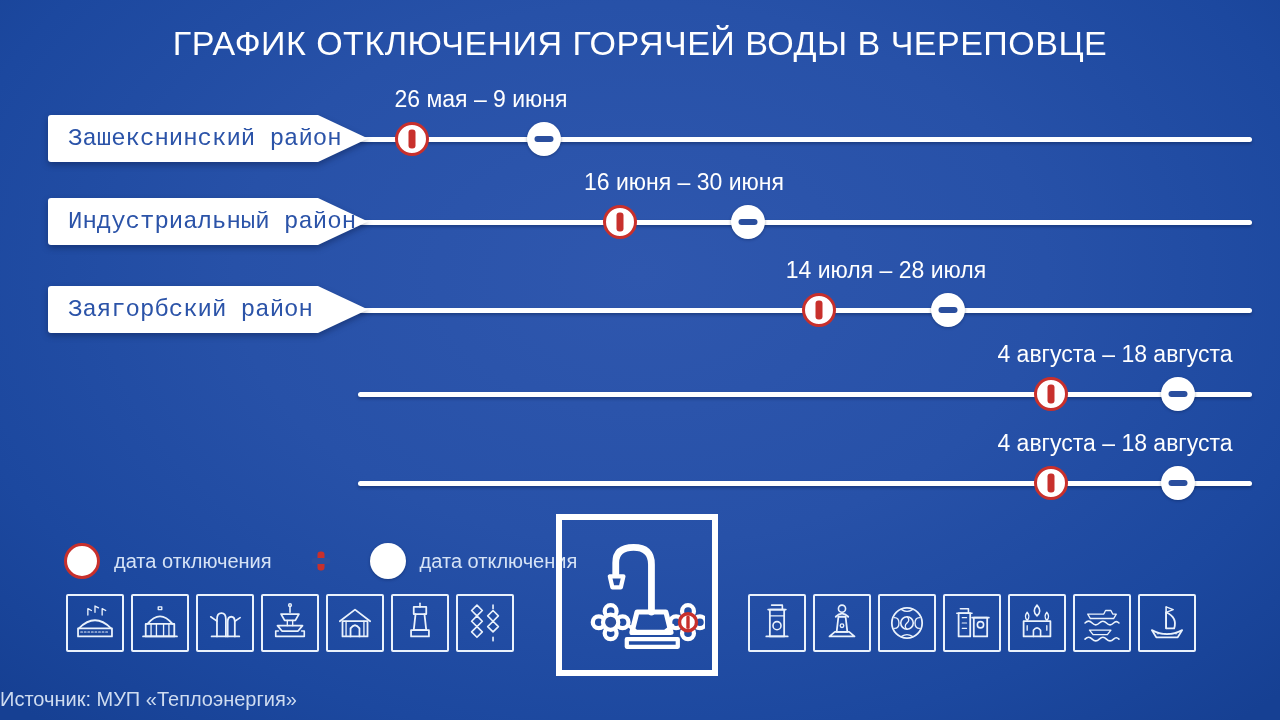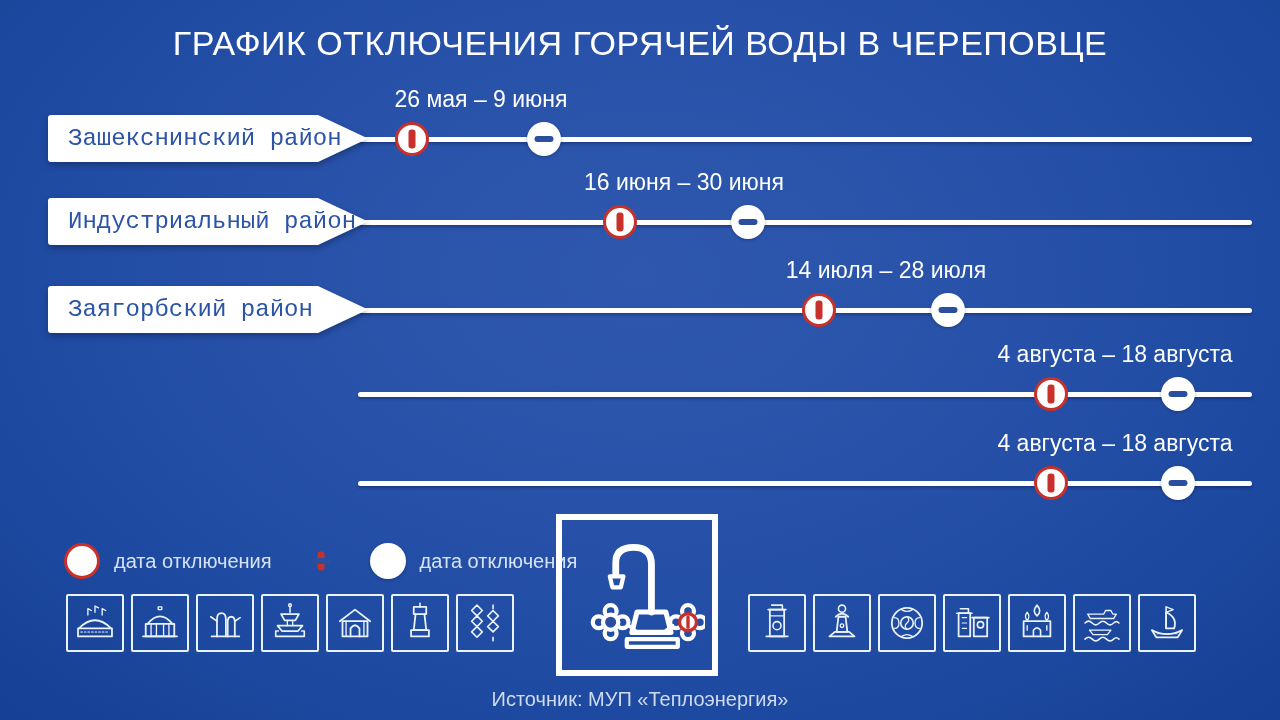--- a/index.html
+++ b/index.html
@@ -45,21 +45,21 @@
   .tiles{position:absolute;top:594px;display:flex;gap:7px;}
   .tiles-left{left:66px;}
   .tiles-right{left:748px;}
   .tile{width:58px;height:58px;box-sizing:border-box;border:2px solid #eaf2fc;border-radius:2px;
     display:flex;align-items:center;justify-content:center;}
   .tile svg{stroke:#eaf2fc;fill:none;stroke-width:2;stroke-linecap:round;stroke-linejoin:round;}
   
   .faucet-tile{position:absolute;left:556px;top:514px;width:162px;height:162px;box-sizing:border-box;
     border:6px solid #ffffff;display:flex;align-items:center;justify-content:center;}
   .faucet-tile svg{stroke:#ffffff;fill:none;stroke-width:8;stroke-linecap:round;stroke-linejoin:round;}
-  .source{position:absolute;top:688px;left:0;width:100%;text-align:center;
+  .source{position:absolute;top:688px;left:0;width:100%;text-align:left;
     color:#cfdcf0;font-size:20px;}
 </style>
 </head>
 <body>
 
 <div class="stage">
 
   <div class="title">ГРАФИК ОТКЛЮЧЕНИЯ ГОРЯЧЕЙ ВОДЫ В ЧЕРЕПОВЦЕ</div>
 
   <div class="row r1">

